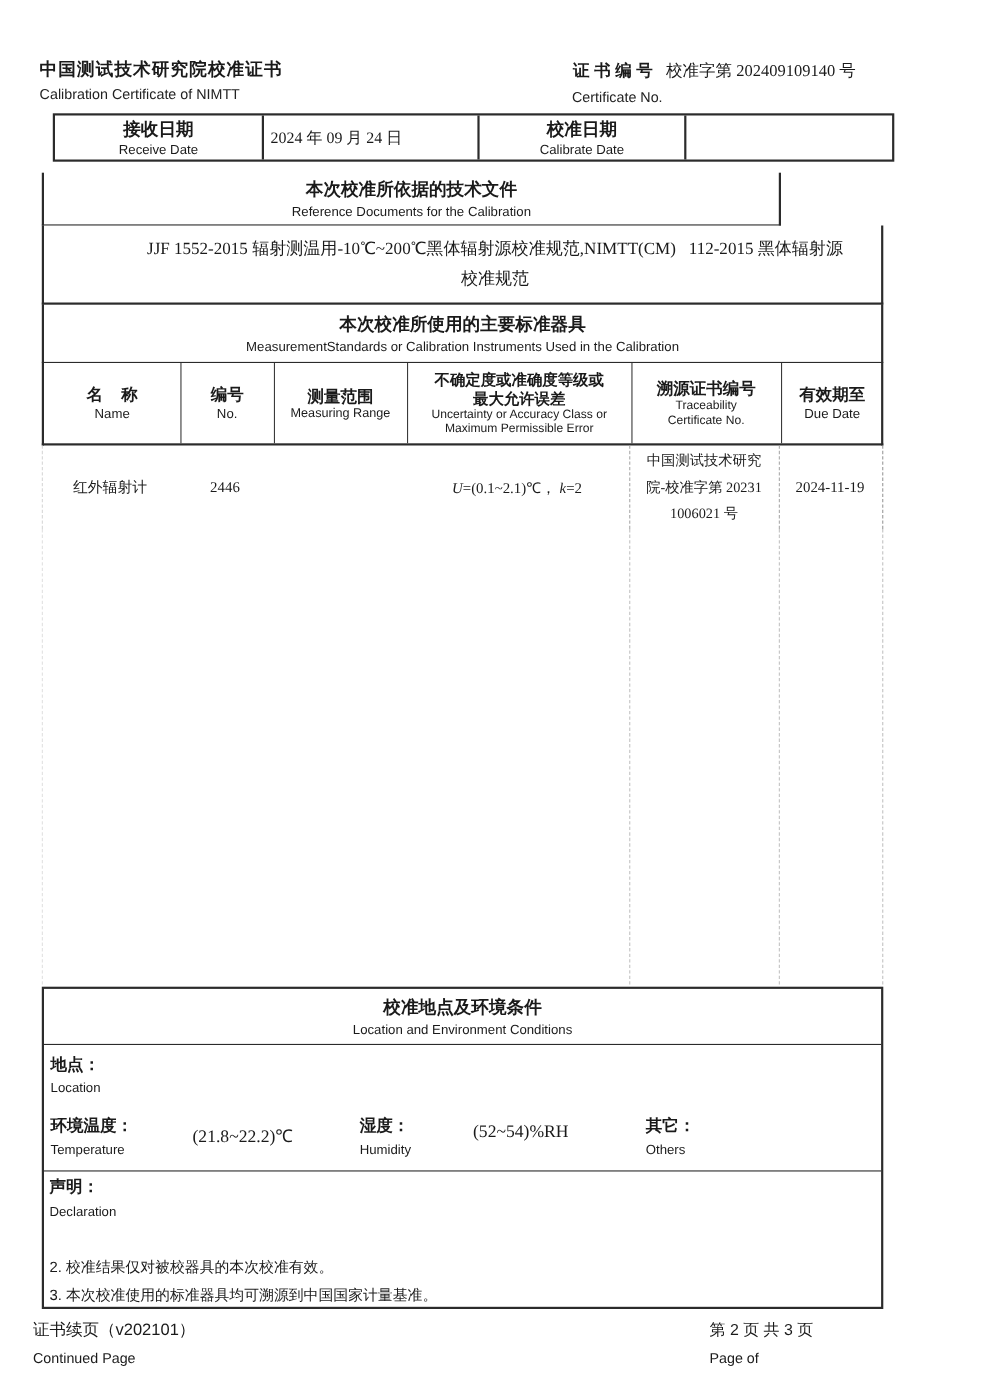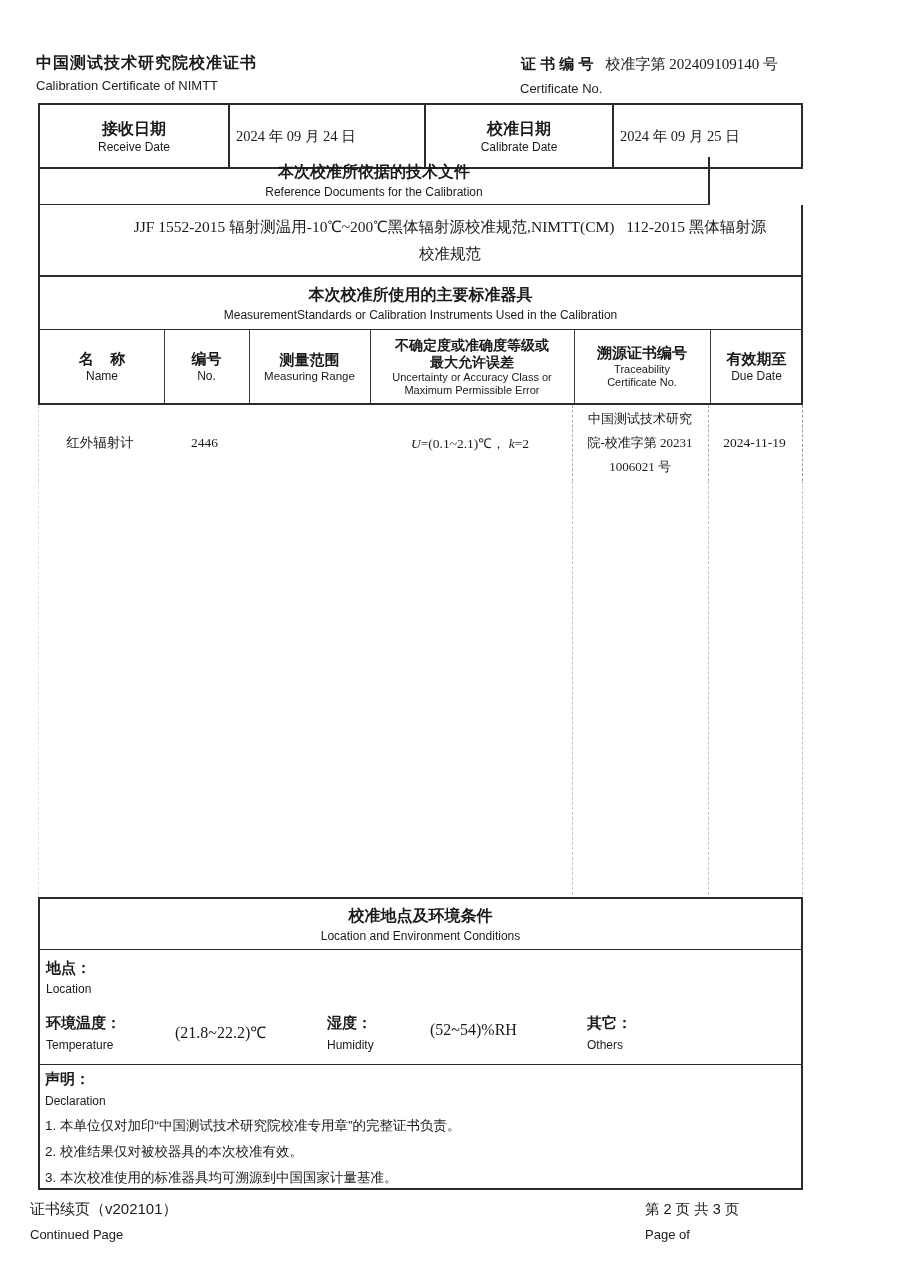--- a/index.html
+++ b/index.html
@@ -37,38 +37,35 @@
 
   <div class="abs zh-title" style="left:36px; top:53px;">中国测试技术研究院校准证书</div>
   <div class="abs en-sub" style="left:36px; top:78px;">Calibration Certificate of NIMTT</div>
 
   <div class="abs" style="left:521px; top:55px; display:flex; gap:12px; align-items:baseline;">
     <span class="pre" style="font-size:15px; font-weight:bold;">证 书 编 号</span>
     <span class="serif" style="font-size:15px;">校准字第 202409109140 号</span>
   </div>
   <div class="abs en-sub" style="left:520px; top:81px;">Certificate No.</div>
 
-  <div class="box" style="left:38px; top:103px; width:765px; height:66px; border-width:2px;">
+  <div class="box" style="left:48px; top:103px; width:765px; height:44px; border-width:2px;">
     <div class="vsep" style="left:188px;"></div>
     <div class="vsep" style="left:384px;"></div>
     <div class="vsep" style="left:572px;"></div>
 
     <div class="cell" style="left:0; width:188px;">
       <div class="hd-zh-lg">接收日期</div>
       <div class="hd-en">Receive Date</div>
     </div>
     <div class="cell cell-left" style="left:190px; width:192px; padding-left:6px;">
       <div class="val">2024 年 09 月 24 日</div>
     </div>
     <div class="cell" style="left:386px; width:186px;">
       <div class="hd-zh-lg">校准日期</div>
       <div class="hd-en">Calibrate Date</div>
-    </div>
-    <div class="cell cell-left" style="left:574px; width:187px; padding-left:6px;">
-      <div class="val">2024 年 09 月 25 日</div>
     </div>
   </div>
 
   <div class="box" style="left:38px; top:157px; width:672px; height:48px; border-width:0 2px 1.5px 2px; display:flex; flex-direction:column; justify-content:center; align-items:center;">
     <div class="hd-zh-lg">本次校准所依据的技术文件</div>
     <div class="hd-en" style="margin-top:2px;">Reference Documents for the Calibration</div>
   </div>
   <div class="box" style="left:38px; top:205px; width:765px; height:72px; border-width:0 2px 2px 2px;"></div>
   <div class="abs serif" style="left:18px; top:213px; width:864px; text-align:center; font-size:15.5px; line-height:27px;">
     <div class="pre">JJF 1552-2015 辐射测温用-10℃~200℃黑体辐射源校准规范,NIMTT(CM)   112-2015 黑体辐射源</div>
@@ -169,21 +166,20 @@
     <div class="abs lbl-en" style="left:287px; top:139px;">Humidity</div>
     <div class="abs serif" style="left:390px; top:122px; font-size:16px;">(52~54)%RH</div>
 
     <div class="abs lbl-zh" style="left:547px; top:115px;text-align:center;">其它：</div>
     <div class="abs lbl-en" style="left:547px; top:139px;">Others</div>
 
     <div class="abs" style="left:0; right:0; top:165px; height:0; border-top:1.5px solid #2b2b2b;"></div>
 
     <div class="abs lbl-zh" style="left:5px; top:171px;">声明：</div>
     <div class="abs lbl-en" style="left:5px; top:195px;">Declaration</div>
-    <div class="abs decl-item" style="left:5px; top:218px;">1. 本单位仅对加印“中国测试技术研究院校准专用章”的完整证书负责。</div>
     <div class="abs decl-item" style="left:5px; top:244px;">2. 校准结果仅对被校器具的本次校准有效。</div>
     <div class="abs decl-item" style="left:5px; top:270px;">3. 本次校准使用的标准器具均可溯源到中国国家计量基准。</div>
   </div>
 
   <div class="abs" style="left:30px; top:1200px; font-size:15px;">证书续页（v202101）</div>
   <div class="abs" style="left:30px; top:1227px; font-size:13px;">Continued Page</div>
   <div class="abs" style="left:645px; top:1200px; font-size:14.5px;">第 2 页 共 3 页</div>
   <div class="abs" style="left:645px; top:1227px; font-size:13px;">Page of</div>
 
 </div>

